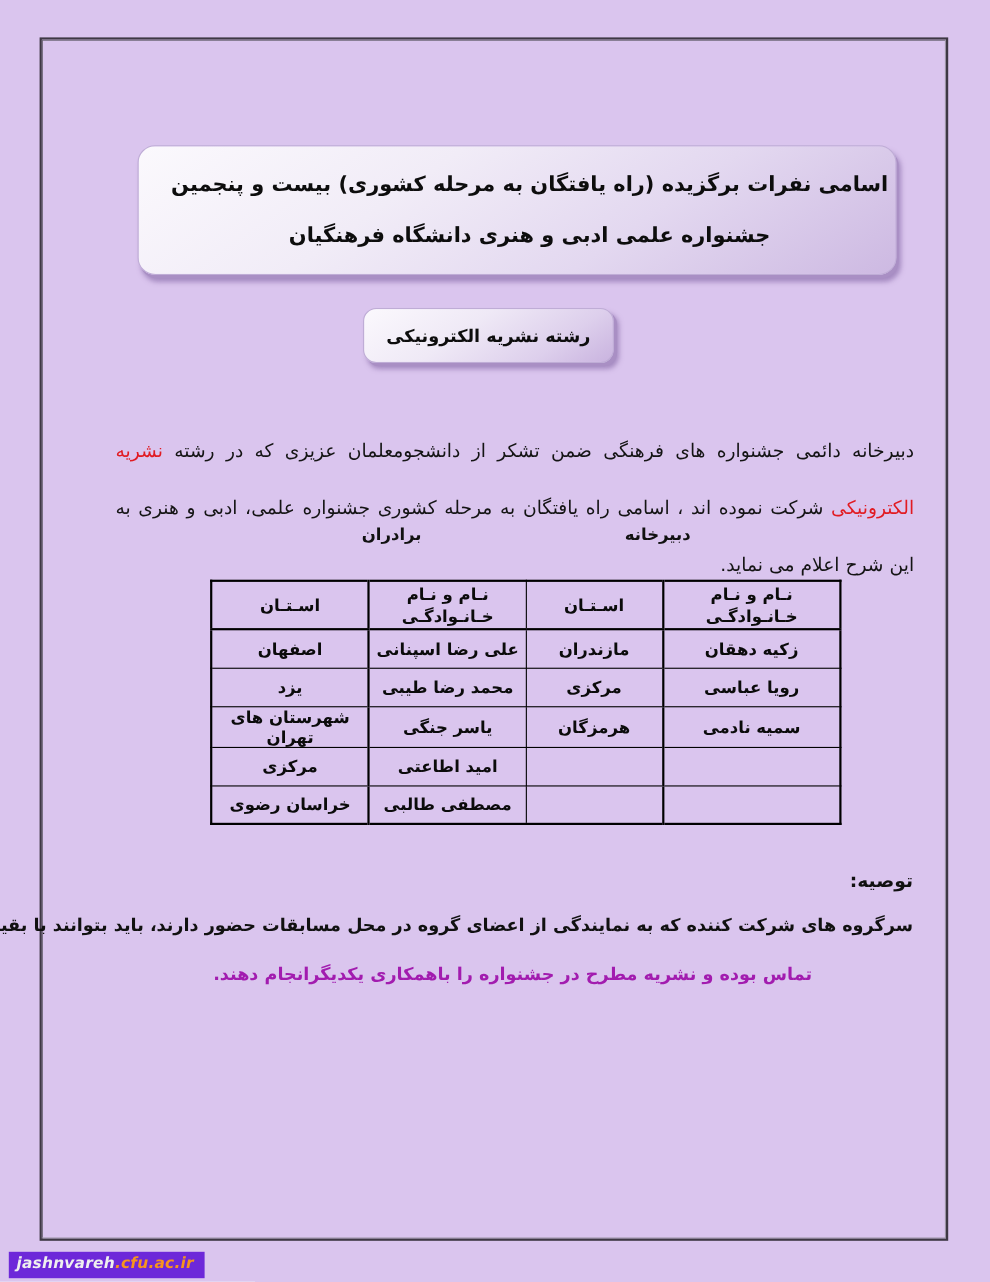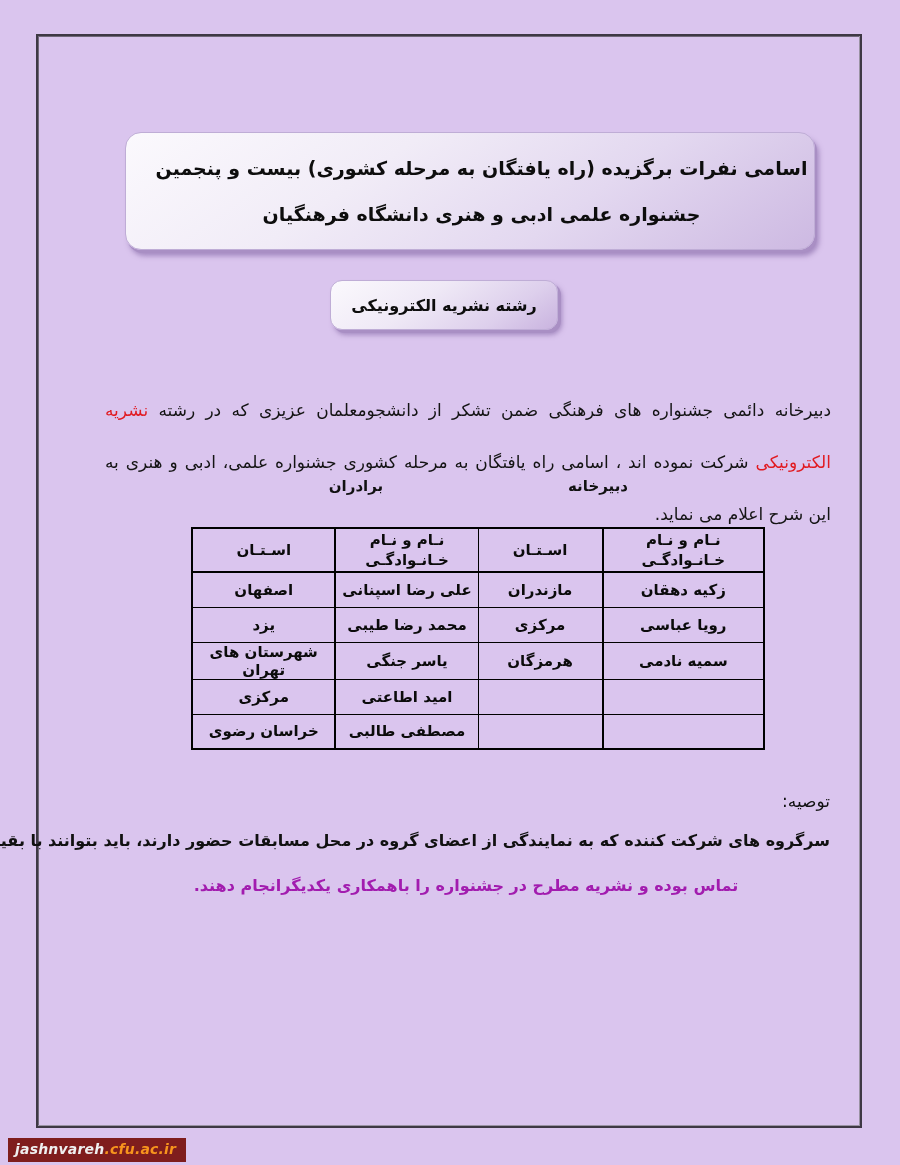--- a/index.html
+++ b/index.html
@@ -100,21 +100,21 @@
   table.results { border: 2px solid #000; margin-left: 28px; }
   table.results th { height: 44px; border-bottom: 2px solid #000; line-height: 20px; }
   table.results td { height: 35px; }
   .thick-l { border-left: 2px solid #000 !important; }
 
   .advice-heading {
     position: absolute;
     right: 70px; top: 791px;
     direction: rtl;
     font-size: 17px;
-    font-weight: normal;
+    font-weight: bold;
     color: #111;
   }
   .advice-line1 {
     position: absolute;
     right: 70px; top: 831px;
     direction: rtl;
     white-space: nowrap;
     font-size: 16px;
     font-weight: bold;
     color: #111;
@@ -128,21 +128,21 @@
     white-space: nowrap;
     font-size: 16px;
     font-weight: bold;
     color: #a21caf;
     padding-left: 32px;
   }
 
   .watermark {
     position: absolute;
     left: 8px; top: 1138px;
-    background: #7f1d1d;
+    background: #6d28d9;
     padding: 3px 10px 5px 7px;
     font-style: italic;
     font-weight: bold;
     font-size: 14px;
     color: #efefef;
     letter-spacing: 0.2px;
   }
   .watermark .domain { color: #f7941d; }
 </style>
 </head>

